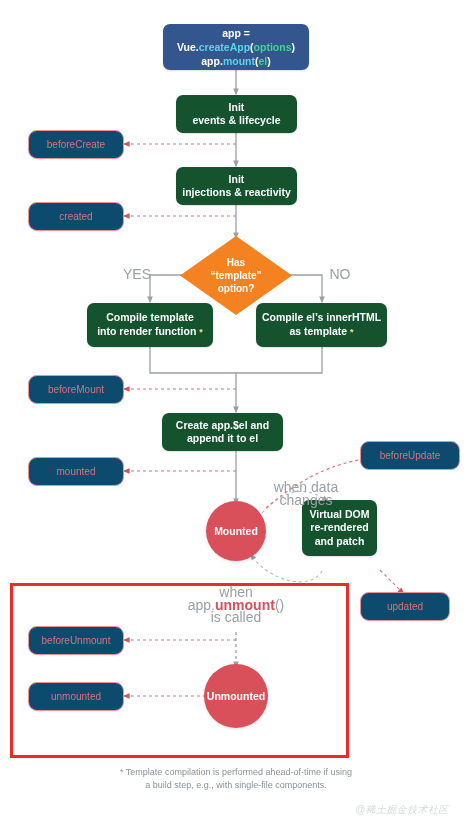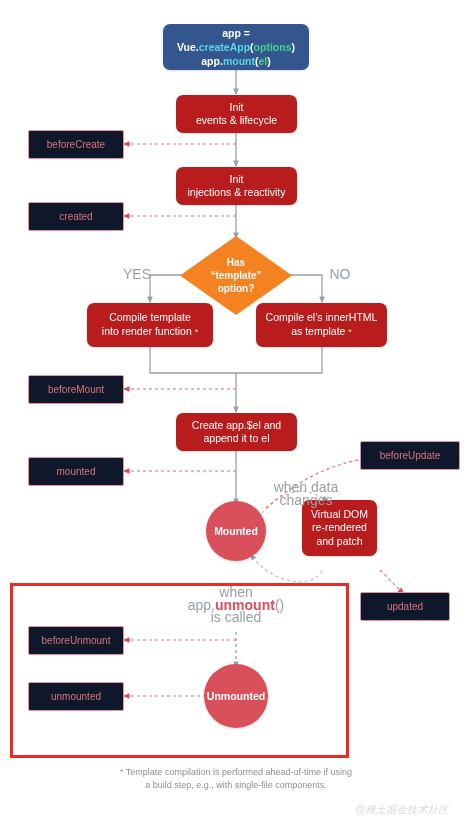--- a/index.html
+++ b/index.html
@@ -11,26 +11,26 @@
   
   .node{position:absolute;box-sizing:border-box;display:flex;
         align-items:center;justify-content:center;text-align:center;}
 
   .box-blue{background:#34568f;color:#ffffff;border-radius:7px;
             font-size:10.5px;font-weight:bold;line-height:14px;
             box-shadow:0 1px 2px rgba(0,0,0,.13);}
   .box-blue .kw{color:#58d6e8;font-weight:bold;}
   .box-blue .arg{color:#42d392;font-weight:bold;}
 
-  .box-green{background:#b91c1c;color:#ffffff;border-radius:7px;
-             font-size:10.5px;font-weight:normal;line-height:13.5px;
+  .box-green{background:#14532d;color:#ffffff;border-radius:7px;
+             font-size:10.5px;font-weight:bold;line-height:13.5px;
              box-shadow:0 1px 2px rgba(0,0,0,.13);}
   .box-green .star{color:#ffe08a;font-size:9px;}
 
-  .hook{background:#0f172a;border:1.4px solid #e8939b;border-radius:2px;
+  .hook{background:#0c4a6e;border:1.4px solid #e8939b;border-radius:9px;
         color:#d9737d;font-size:10px;line-height:12px;}
 
   .diamond-wrap{position:absolute;text-decoration:underline;}
   .diamond-shape{position:absolute;inset:0;background:#f58220;
         clip-path:polygon(50% 0%,100% 50%,50% 100%,0% 50%);
         box-shadow:0 1px 2px rgba(0,0,0,.10);}
   .diamond-label{position:absolute;inset:0;display:flex;align-items:center;
         justify-content:center;color:#ffffff;font-size:10px;font-weight:bold;
         line-height:13px;text-align:center;}
 
@@ -155,21 +155,21 @@
   </div>
 
   <div class="node box-green" style="left:256px;top:303px;width:131px;height:44px;">
     <div>
       <div>Compile el’s innerHTML</div>
       <div><span>as template</span>
         <span class="star">*</span></div>
     </div>
   </div>
 
-  <div class="node box-green" style="left:176px;top:413px;width:121px;height:38px;">
+  <div class="node box-green" style="left:162px;top:413px;width:121px;height:38px;">
     <div>
       <div>Create app.$el and</div>
       <div>append it to el</div>
     </div>
   </div>
 
   <div class="node circle" style="left:206px;top:501px;width:60px;height:60px;">Mounted</div>
 
   <div class="node box-green" style="left:302px;top:500px;width:75px;height:56px;">
     <div>

